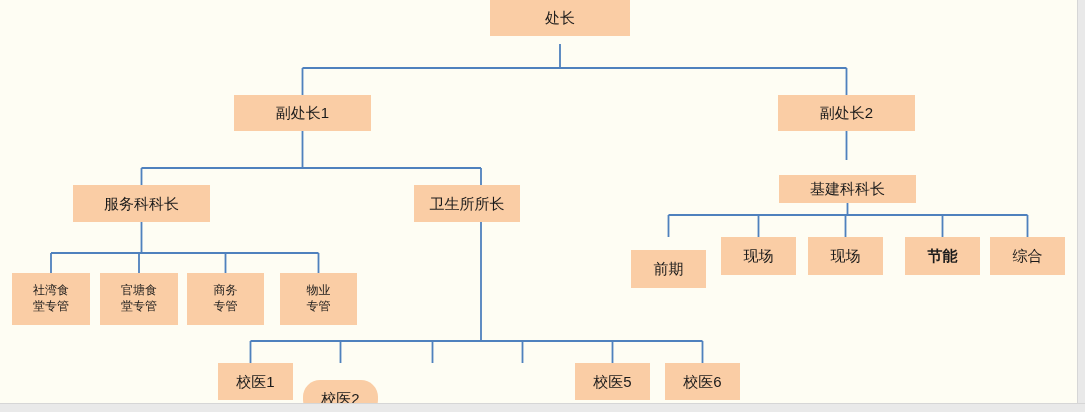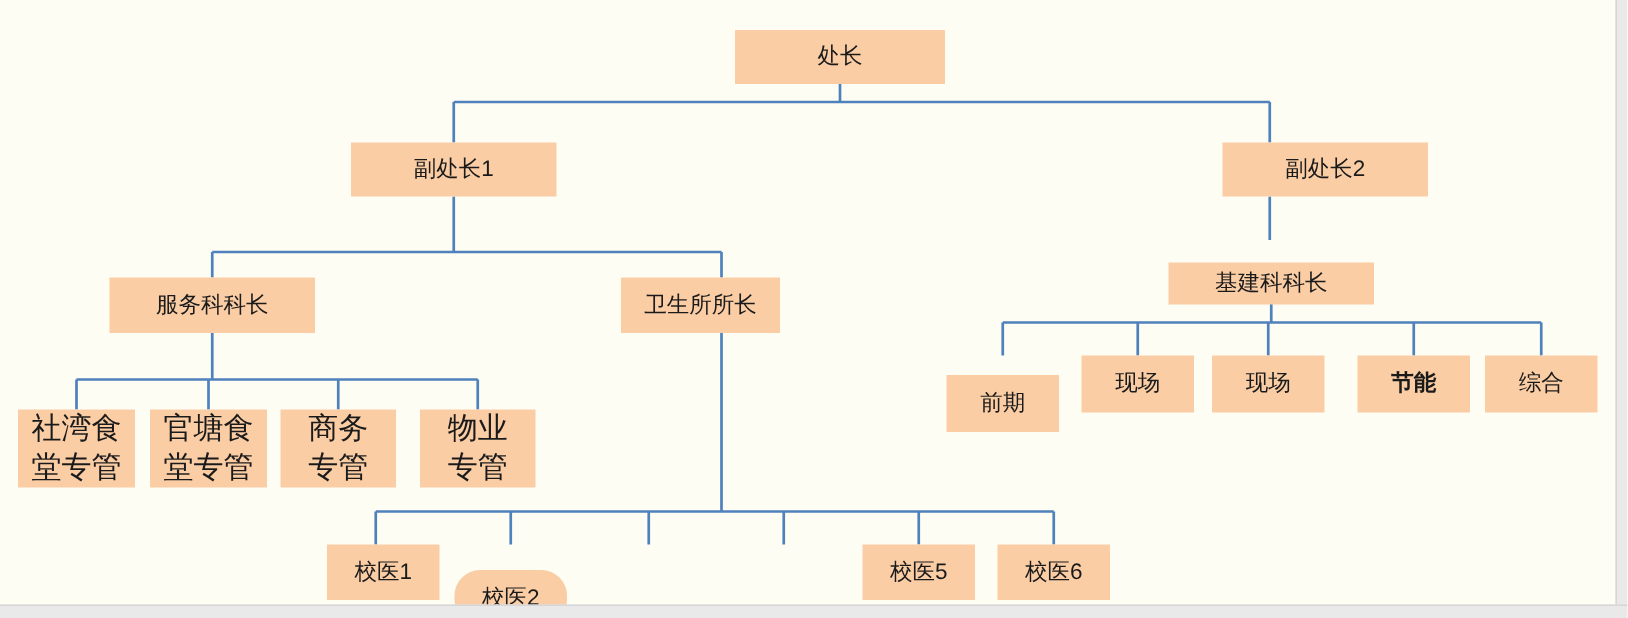--- a/index.html
+++ b/index.html
@@ -30,21 +30,21 @@
     align-items: center;
     justify-content: center;
     text-align: center;
     font-size: 15px;
     line-height: 1.3;
     white-space: pre-line;
     box-sizing: border-box;
     cursor: default;
   }
   .node.small {
-    font-size: 20px;
+    font-size: 12px;
   }
   .margin-right {
     position: absolute;
     top: 0;
     right: 0;
     width: 7px;
     height: 412px;
     background: #E9E9E9;
     border-left: 1px solid #D6D6D6;
   }
@@ -72,25 +72,25 @@
 
     <path d="M846.5 131 V160" stroke="#4F81BD" stroke-width="1.8" fill="none"></path>
 
     <path d="M141.5 222 V253 M51 253 H318.5 M51 253 V273 M139 253 V273 M225.5 253 V273 M318.5 253 V273" stroke="#4F81BD" stroke-width="1.8" fill="none"></path>
 
     <path d="M481 222 V341 M250.5 341 H702.5 M250.5 341 V363 M340.5 341 V363 M432.5 341 V363 M522.5 341 V363 M612.5 341 V363 M702.5 341 V363" stroke="#4F81BD" stroke-width="1.8" fill="none"></path>
 
     <path d="M847.5 198 V215 M668.5 215 H1027.5 M668.5 215 V237 M758.5 215 V237 M845.5 215 V237 M942.5 215 V237 M1027.5 215 V237" stroke="#4F81BD" stroke-width="1.8" fill="none"></path>
   </svg>
 
-  <div class="node" style="left:490px; top:20px; width:140px; height:36px;">处长</div>
+  <div class="node" style="left:490px; top:0; width:140px; height:36px;">处长</div>
 
   <div class="node" style="left:234px; top:95px; width:137px; height:36px;">副处长1</div>
 
-  <div class="node" style="left:778px; top:95px; width:137px; height:36px;margin-left:37px;">副处长2</div>
+  <div class="node" style="left:778px; top:95px; width:137px; height:36px;">副处长2</div>
 
   <div class="node" style="left:73px; top:185px; width:137px; height:37px;">服务科科长</div>
 
   <div class="node" style="left:414px; top:185px; width:106px; height:37px;">卫生所所长</div>
 
   <div class="node" style="left:779px; top:175px; width:137px; height:28px;">基建科科长</div>
 
   <div class="node small" style="left:12px; top:273px; width:78px; height:52px;">社湾食
 堂专管</div>
 

